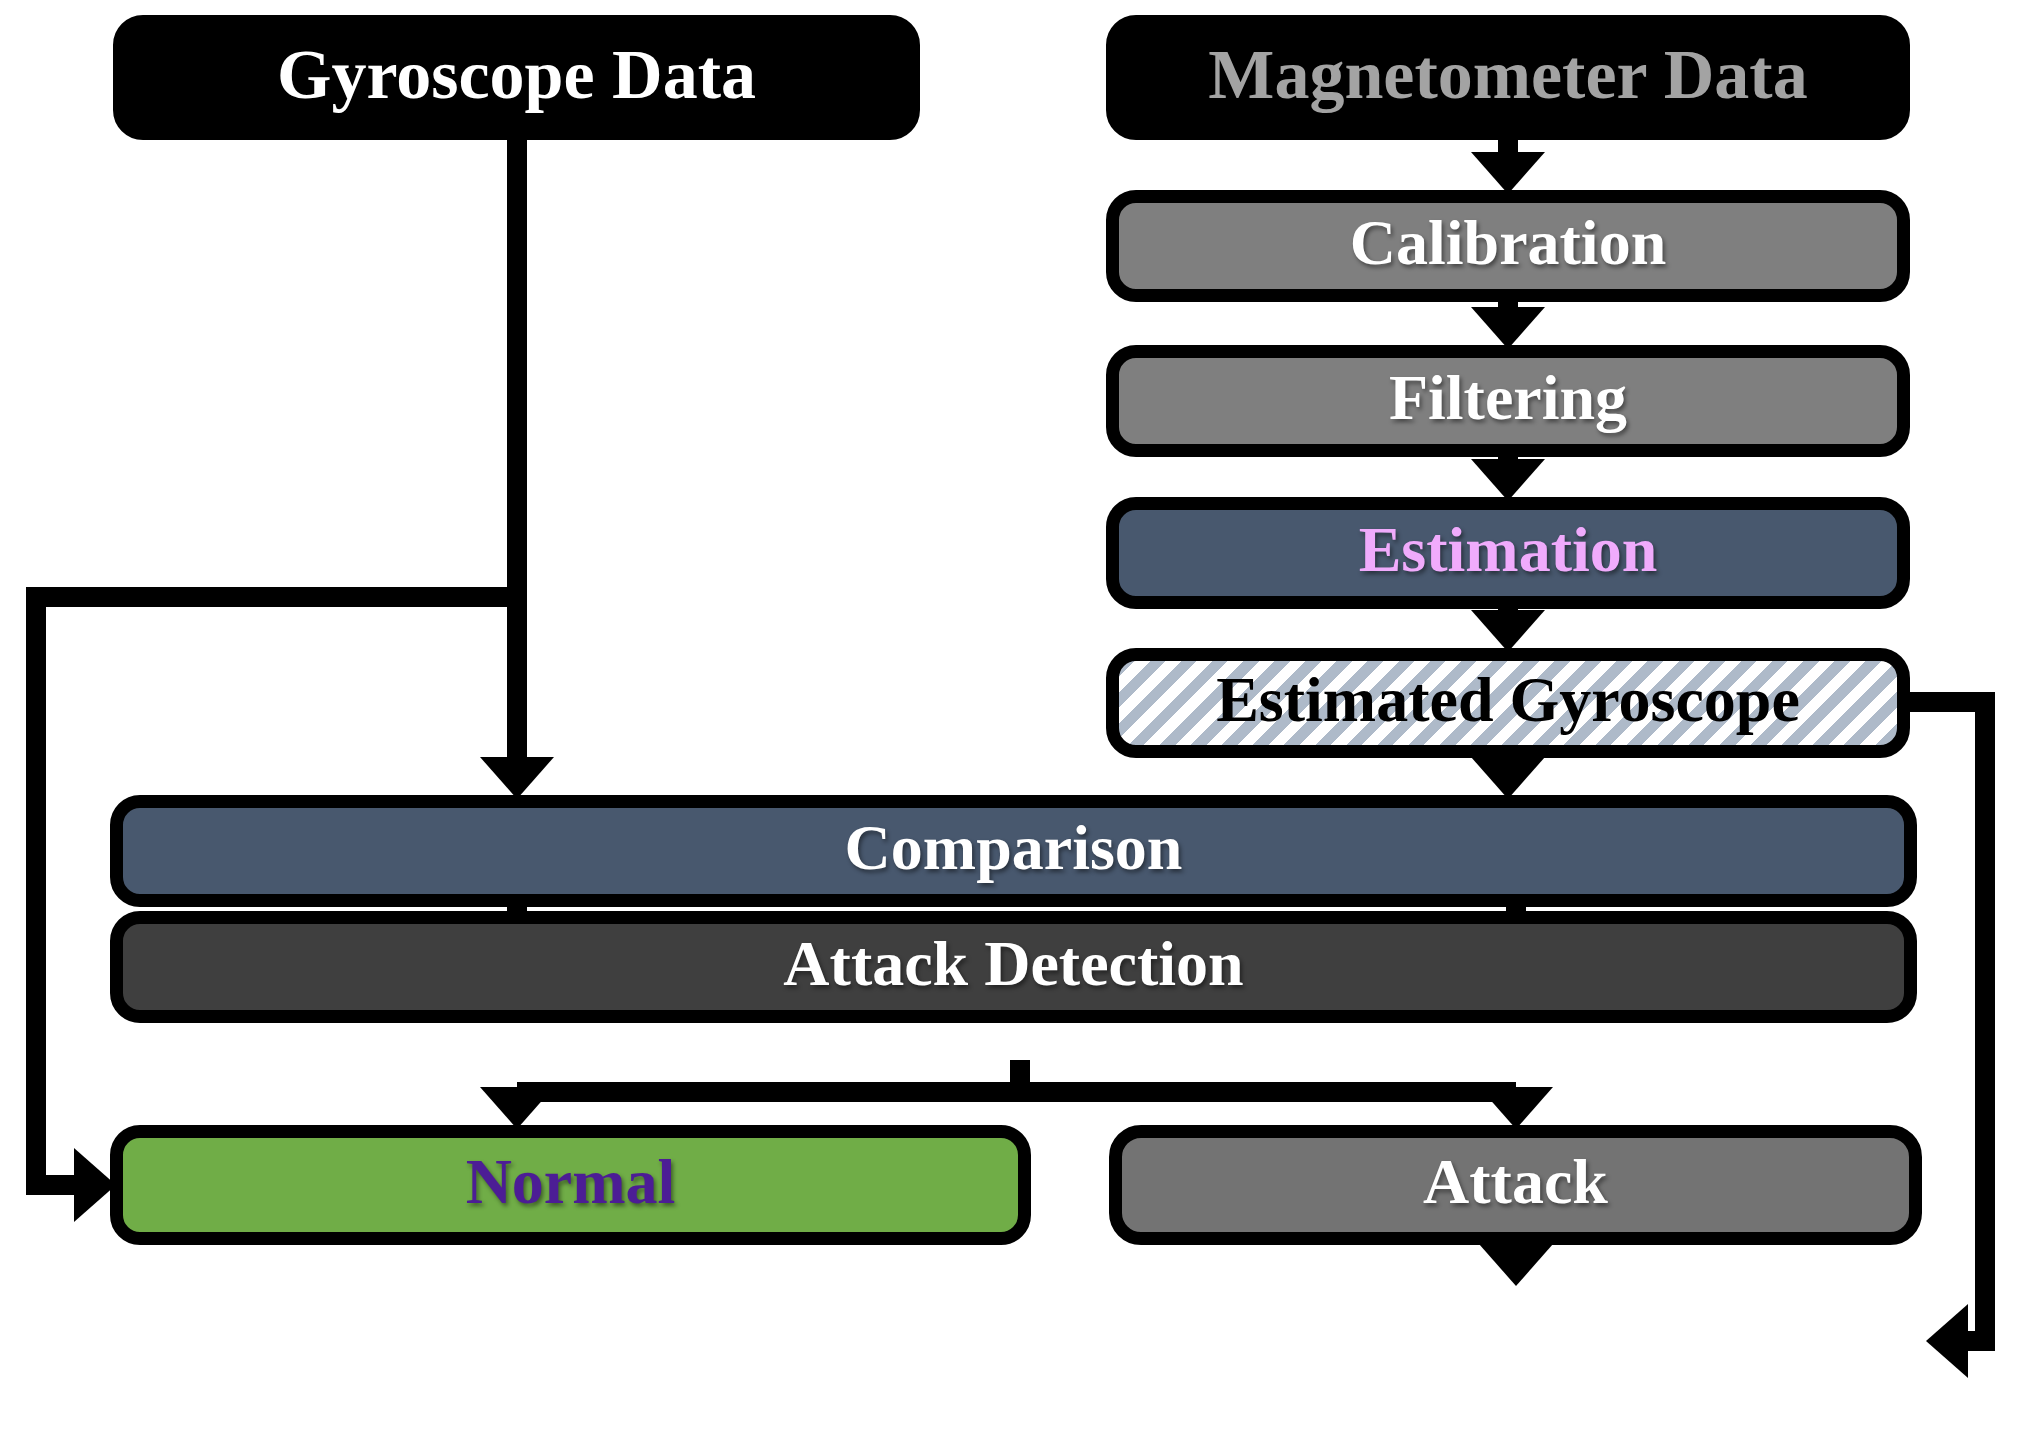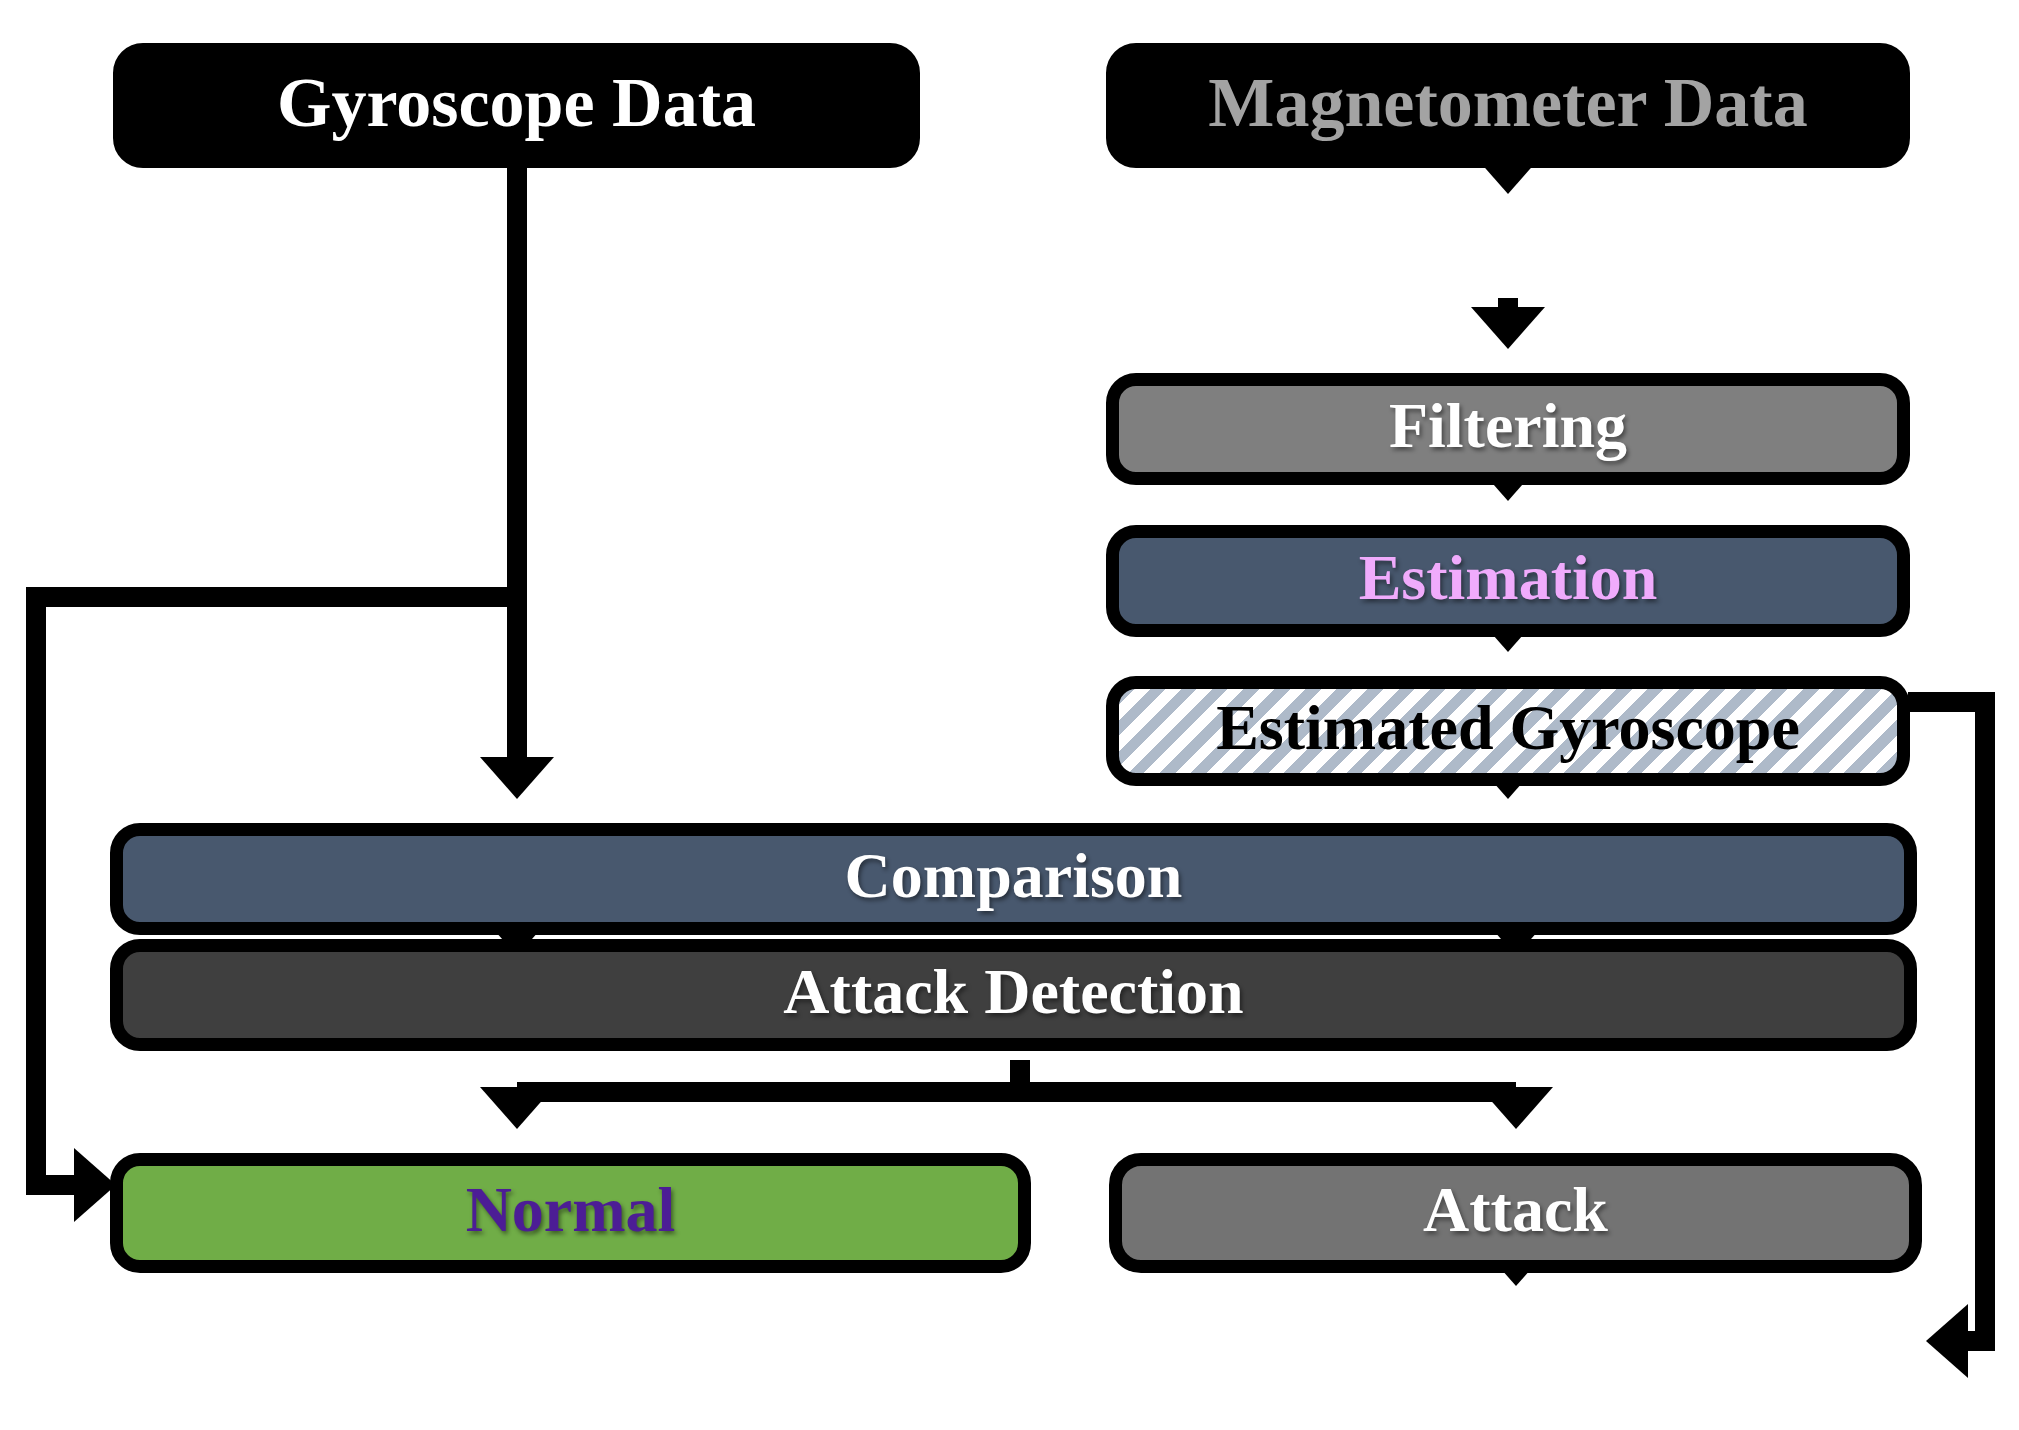--- a/index.html
+++ b/index.html
@@ -17,21 +17,20 @@
     position:absolute;
     box-sizing:border-box;
     border:13px solid #000;
     border-radius:30px;
     display:flex;align-items:center;justify-content:center;
     text-align:center;
     font-weight:700;
     font-size:64px;
     line-height:1;
     white-space:nowrap;
-    margin-top:28px;
   }
   .node .lbl{
     display:block;
     padding-bottom:6px;
   }
   .node.header{font-size:70px;}
   .node.lighttext .lbl{text-shadow:2px 3px 4px rgba(0,0,0,0.45);}
 </style>
 </head>
 <body>
@@ -66,20 +65,23 @@
       <polyline points="1908,702 1985,702 1985,1341 1966,1341" fill="none" stroke="#000000" stroke-width="20" stroke-linejoin="miter"></polyline>
       <polygon points="1926,1341 1968,1304 1968,1378" fill="#000000"></polygon>
     </svg>
 
   <div class="node header lighttext" style="left: 113px; top: 15px; width: 807px; height: 125px; color: rgb(255, 255, 255); background: rgb(0, 0, 0);">
     <span class="lbl">Gyroscope Data</span>
   </div>
   <div class="node header lighttext" style="left: 1106px; top: 15px; width: 804px; height: 125px; color: #a3a3a3; background: rgb(0, 0, 0);">
     <span class="lbl">Magnetometer Data</span>
   </div>
+  <div class="node lighttext" style="left: 1106px; top: 190px; width: 804px; height: 112px; color: rgb(255, 255, 255); background: rgb(127, 127, 127);">
+    <span class="lbl">Calibration</span>
+  </div>
   <div class="node lighttext" style="left: 1106px; top: 345px; width: 804px; height: 112px; color: #ffffff; background: rgb(127, 127, 127);">
     <span class="lbl">Filtering</span>
   </div>
   <div class="node lighttext" style="left: 1106px; top: 497px; width: 804px; height: 112px; color: #f0abfc; background: rgb(72, 88, 110);">
     <span class="lbl">Estimation</span>
   </div>
   <div class="node" style="left: 1106px; top: 648px; width: 804px; height: 110px; color: rgb(0, 0, 0); background: repeating-linear-gradient(135deg, rgb(174, 186, 201) 0px, rgb(174, 186, 201) 11px, rgb(255, 255, 255) 11px, rgb(255, 255, 255) 22px);">
     <span class="lbl">Estimated Gyroscope</span>
   </div>
   <div class="node lighttext" style="left: 110px; top: 795px; width: 1807px; height: 112px; color: rgb(255, 255, 255); background: rgb(72, 88, 110);">

